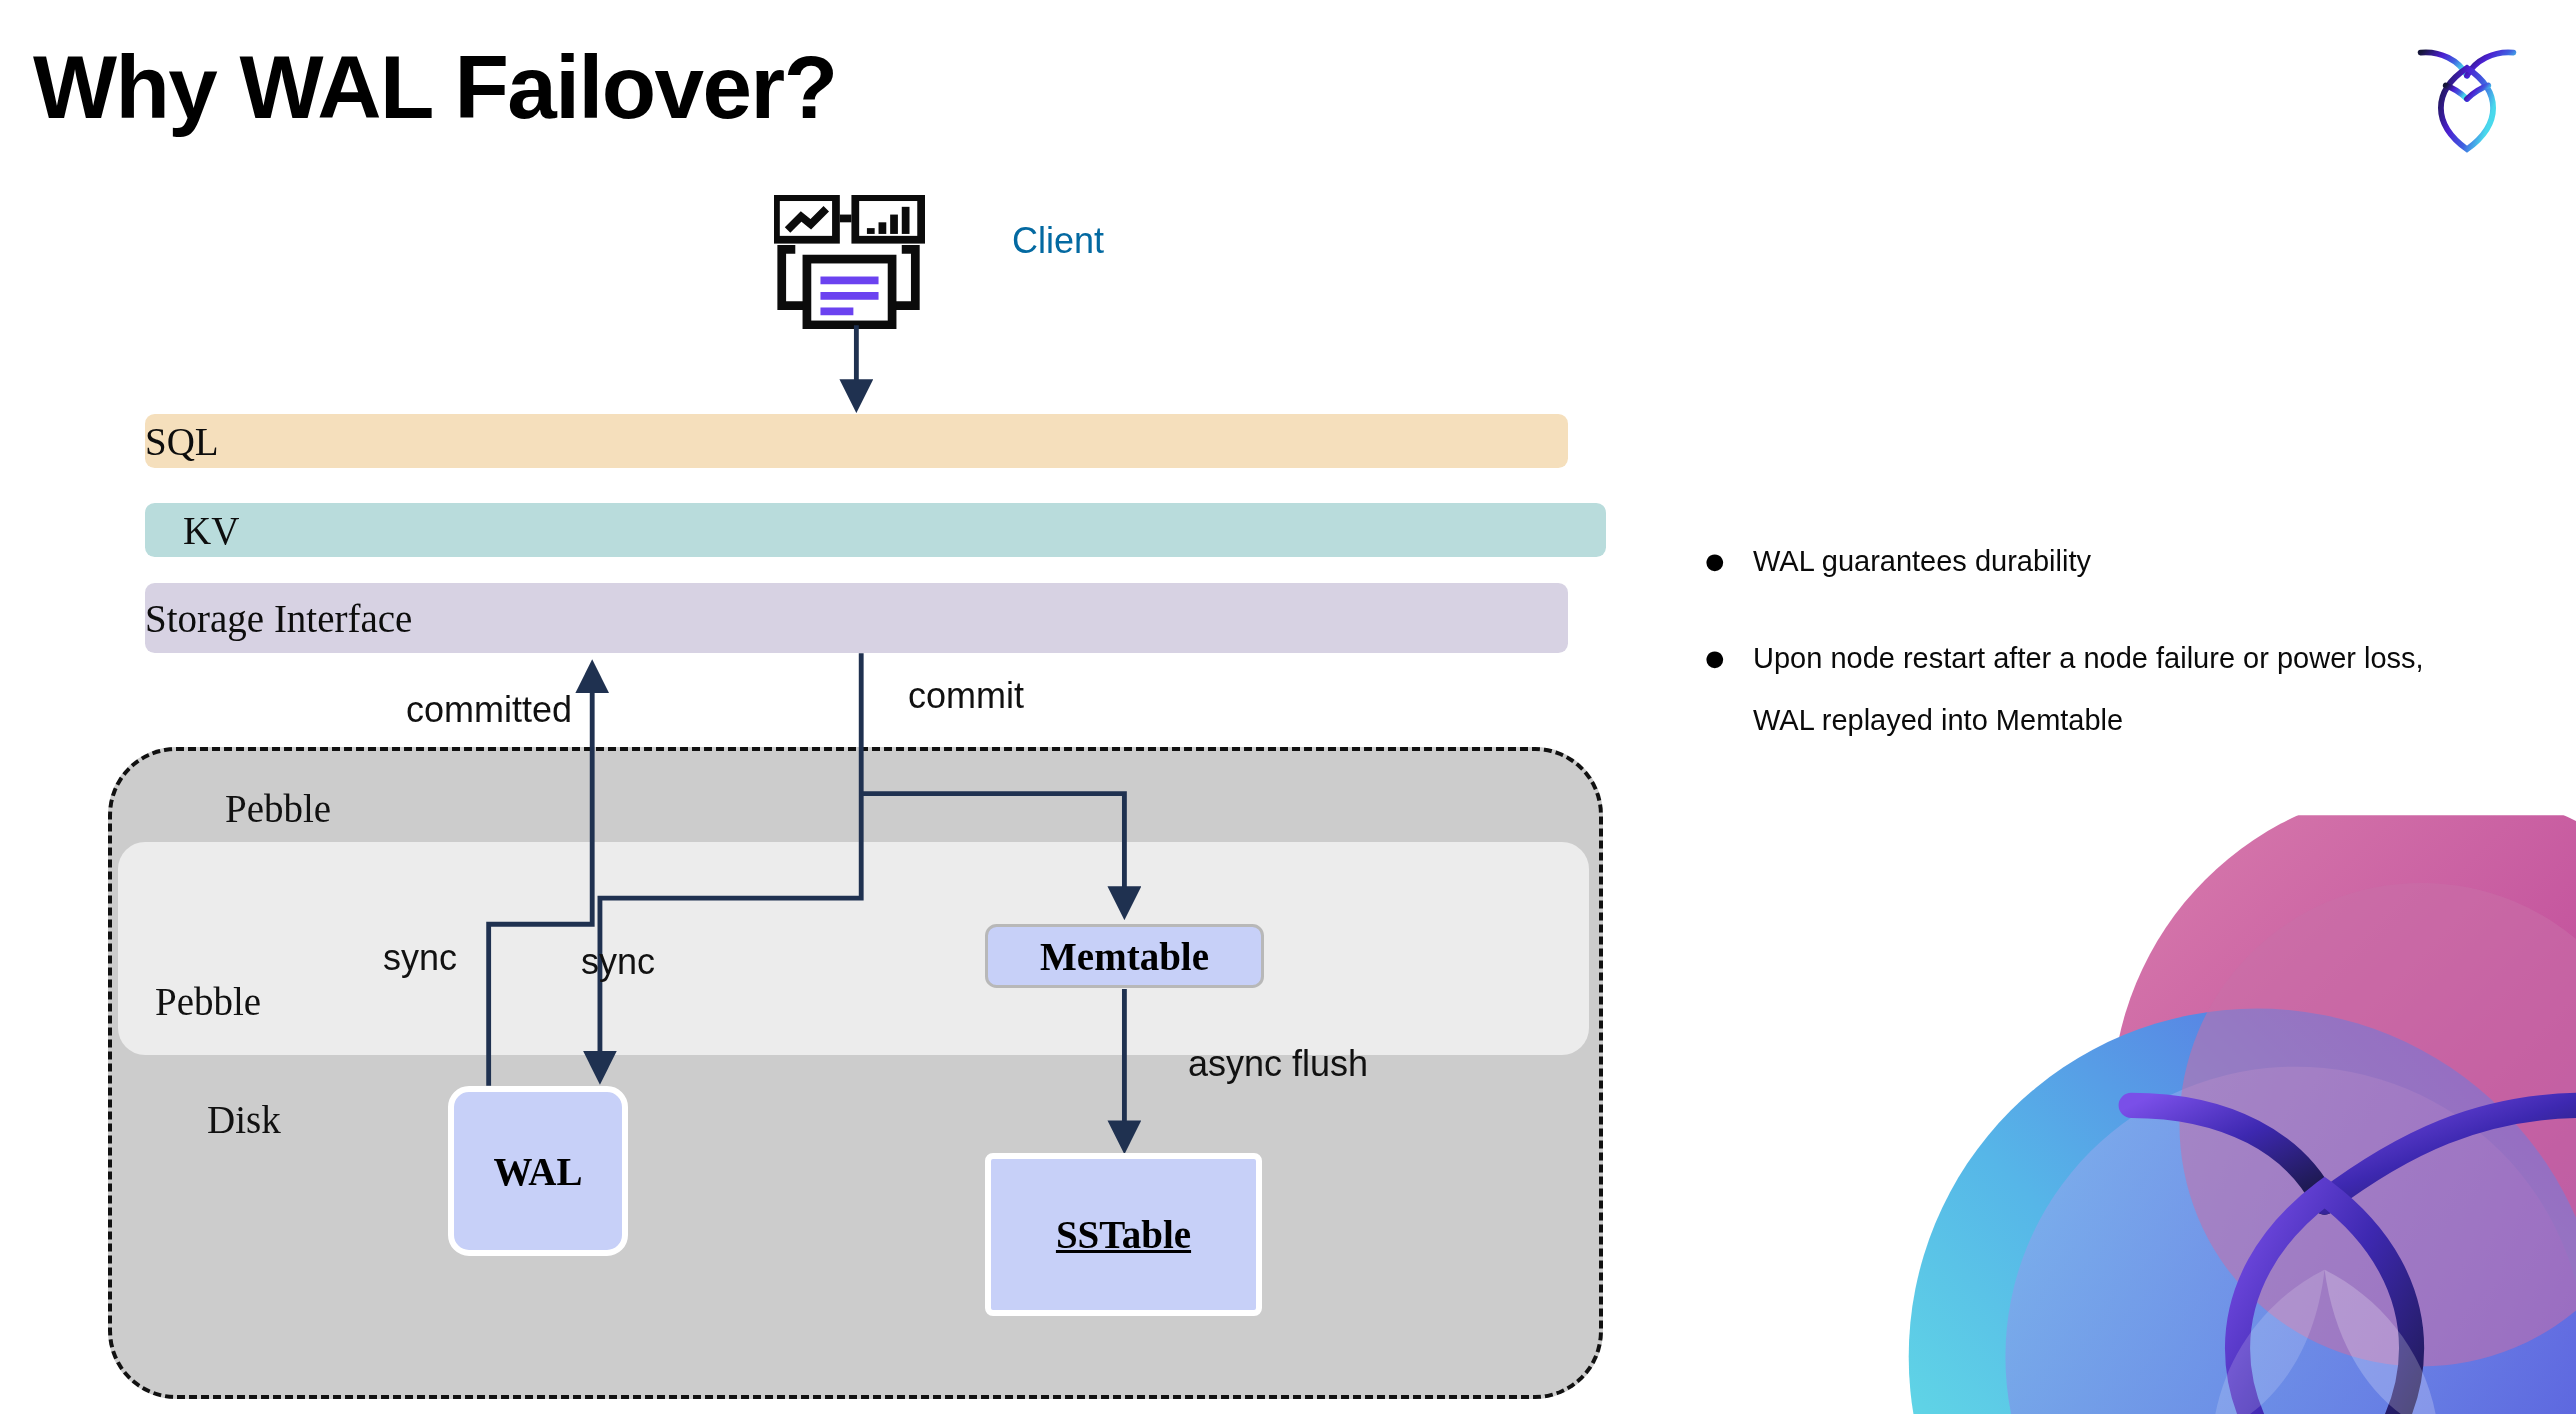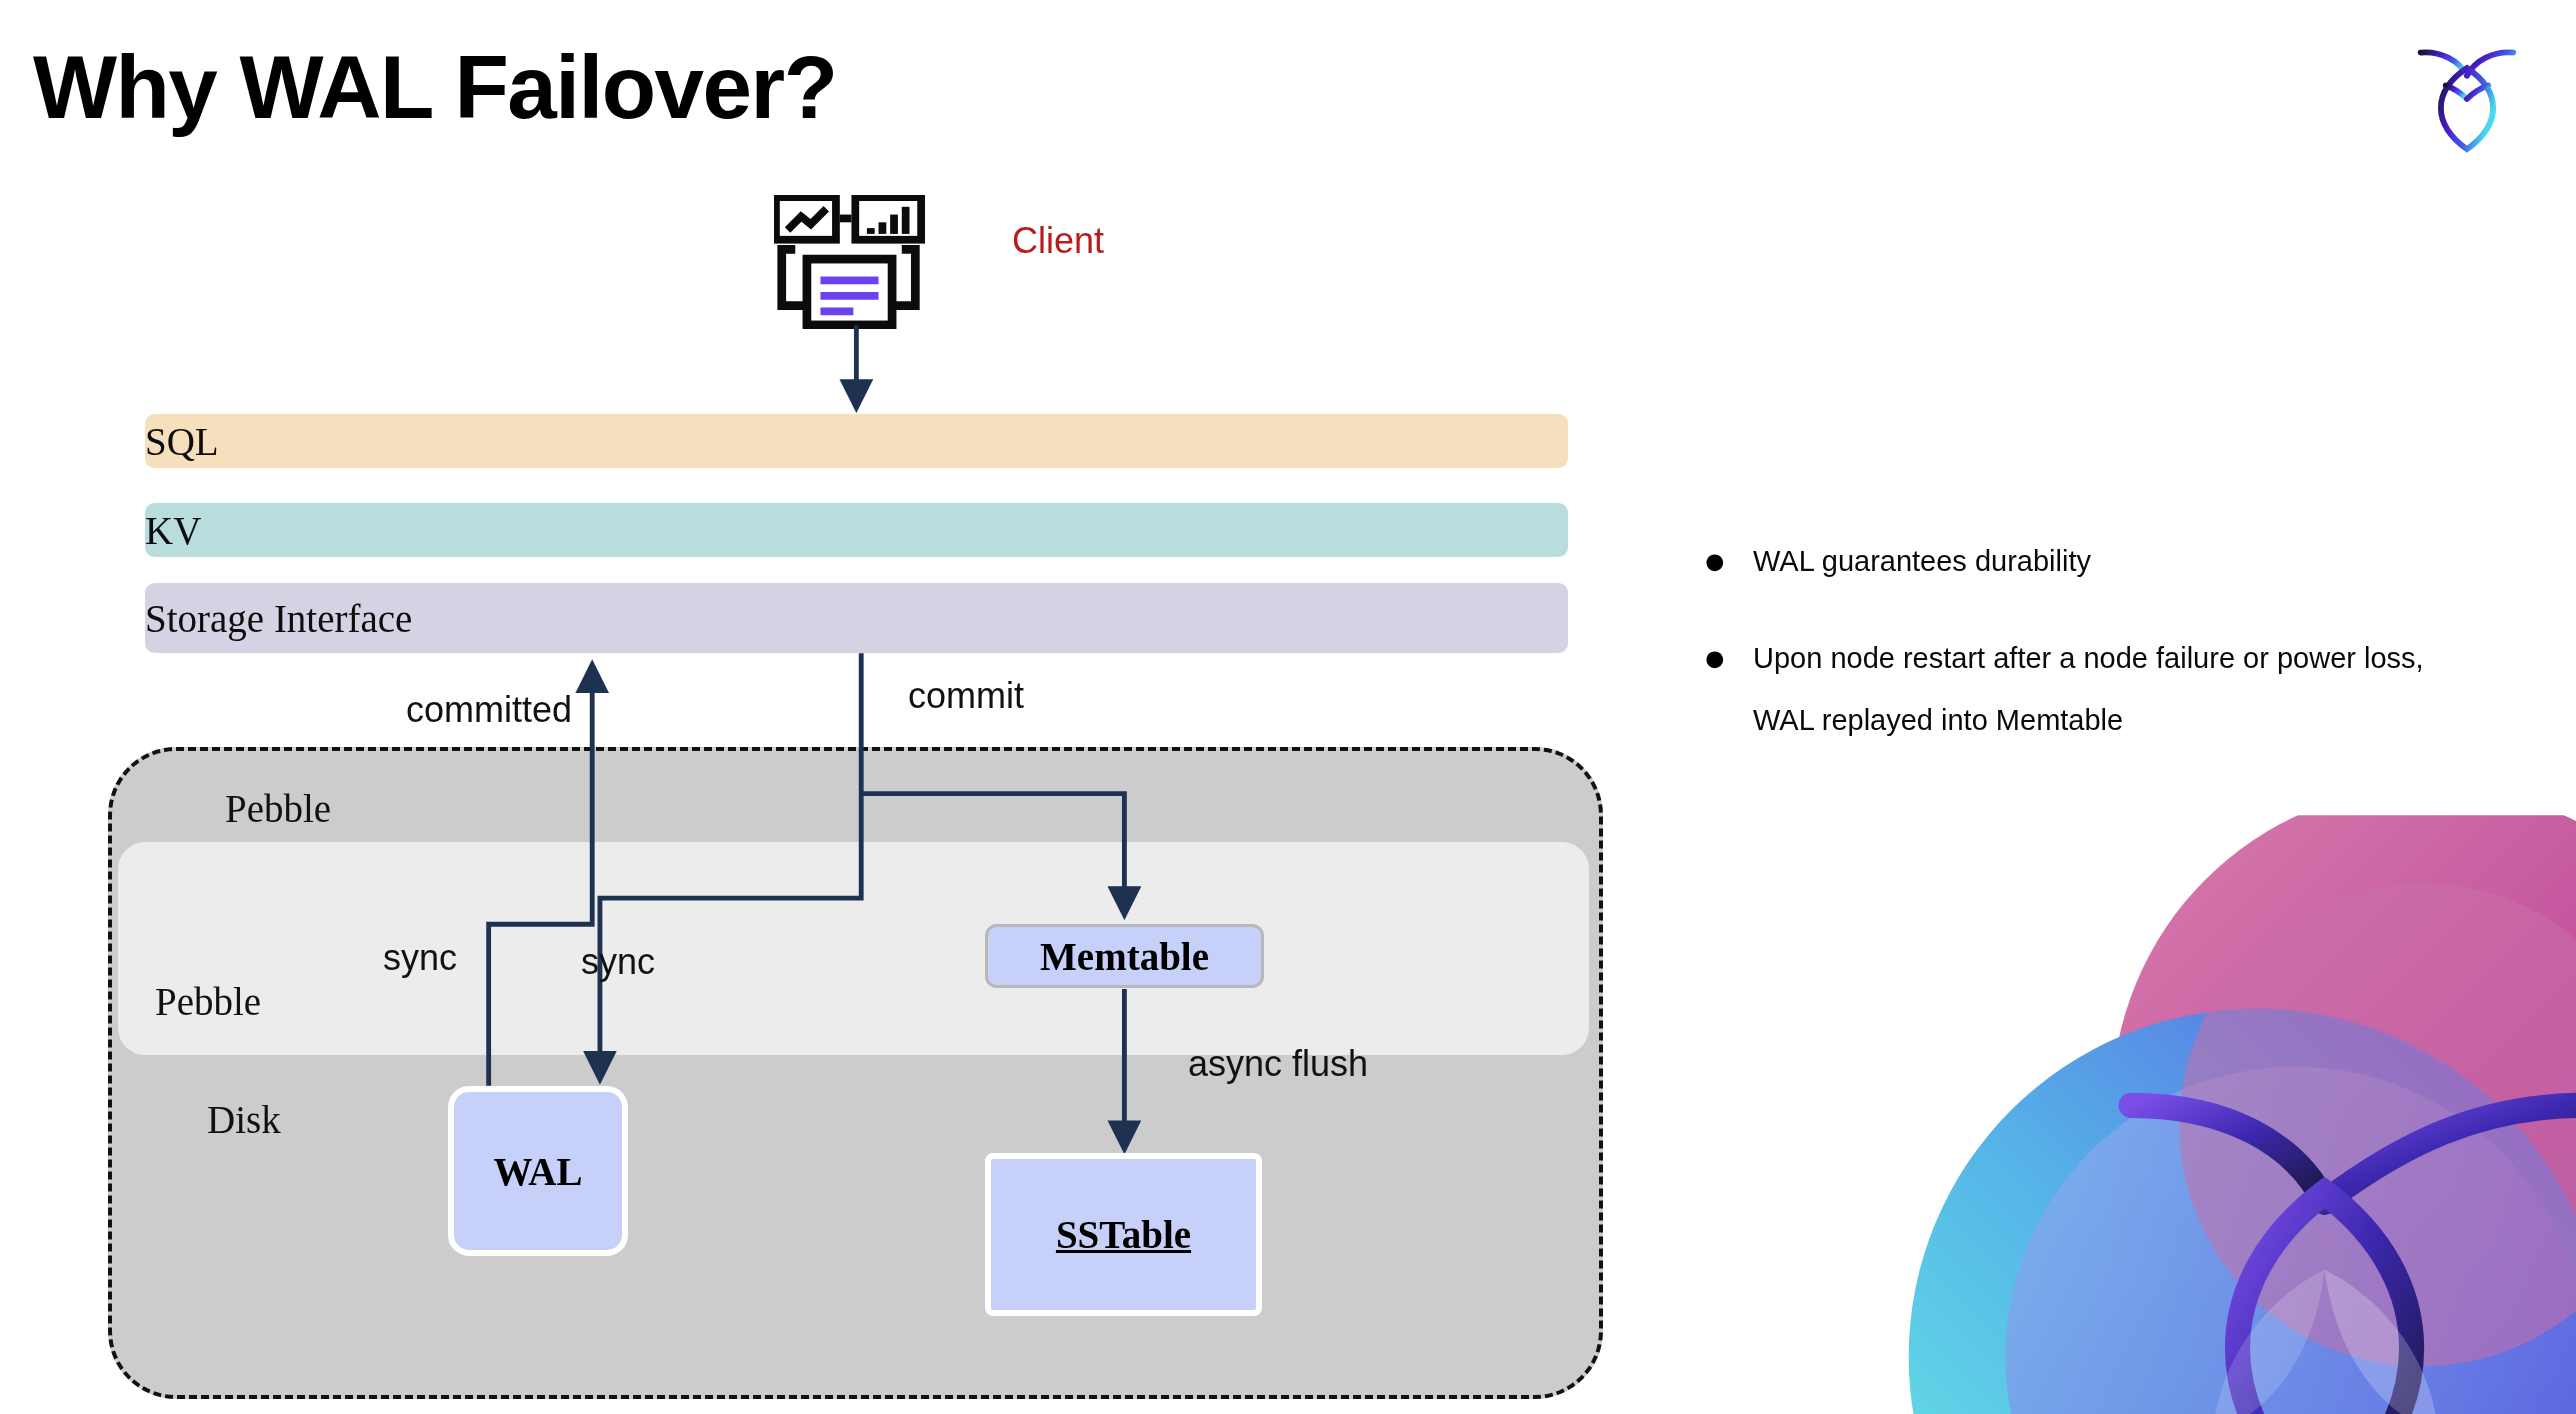--- a/index.html
+++ b/index.html
@@ -67,21 +67,21 @@
     left: 774px;
     top: 195px;
     width: 151px;
     height: 134px;
   }
   #client-label {
     position: absolute;
     left: 1012px;
     top: 220px;
     font-size: 36px;
-    color: #b91c1c;
+    color: #0369a1;
     font-family: "Liberation Sans", sans-serif;
     white-space: nowrap;
   }
 
   
   .layer-bar {
     position: absolute;
     left: 145px;
     width: 1423px;
     border-radius: 9.7px;
@@ -94,20 +94,21 @@
   }
   #bar-sql {
     top: 414px;
     height: 54px;
     background: #f5dfbc;
   }
   #bar-kv {
     top: 503px;
     height: 54px;
     background: #b9dcdc;
+    padding-left: 38px;
   }
   #bar-storage {
     top: 583px;
     height: 70px;
     background: #d7d2e3;
   }
 
   
   #pebble-box {
     position: absolute;

